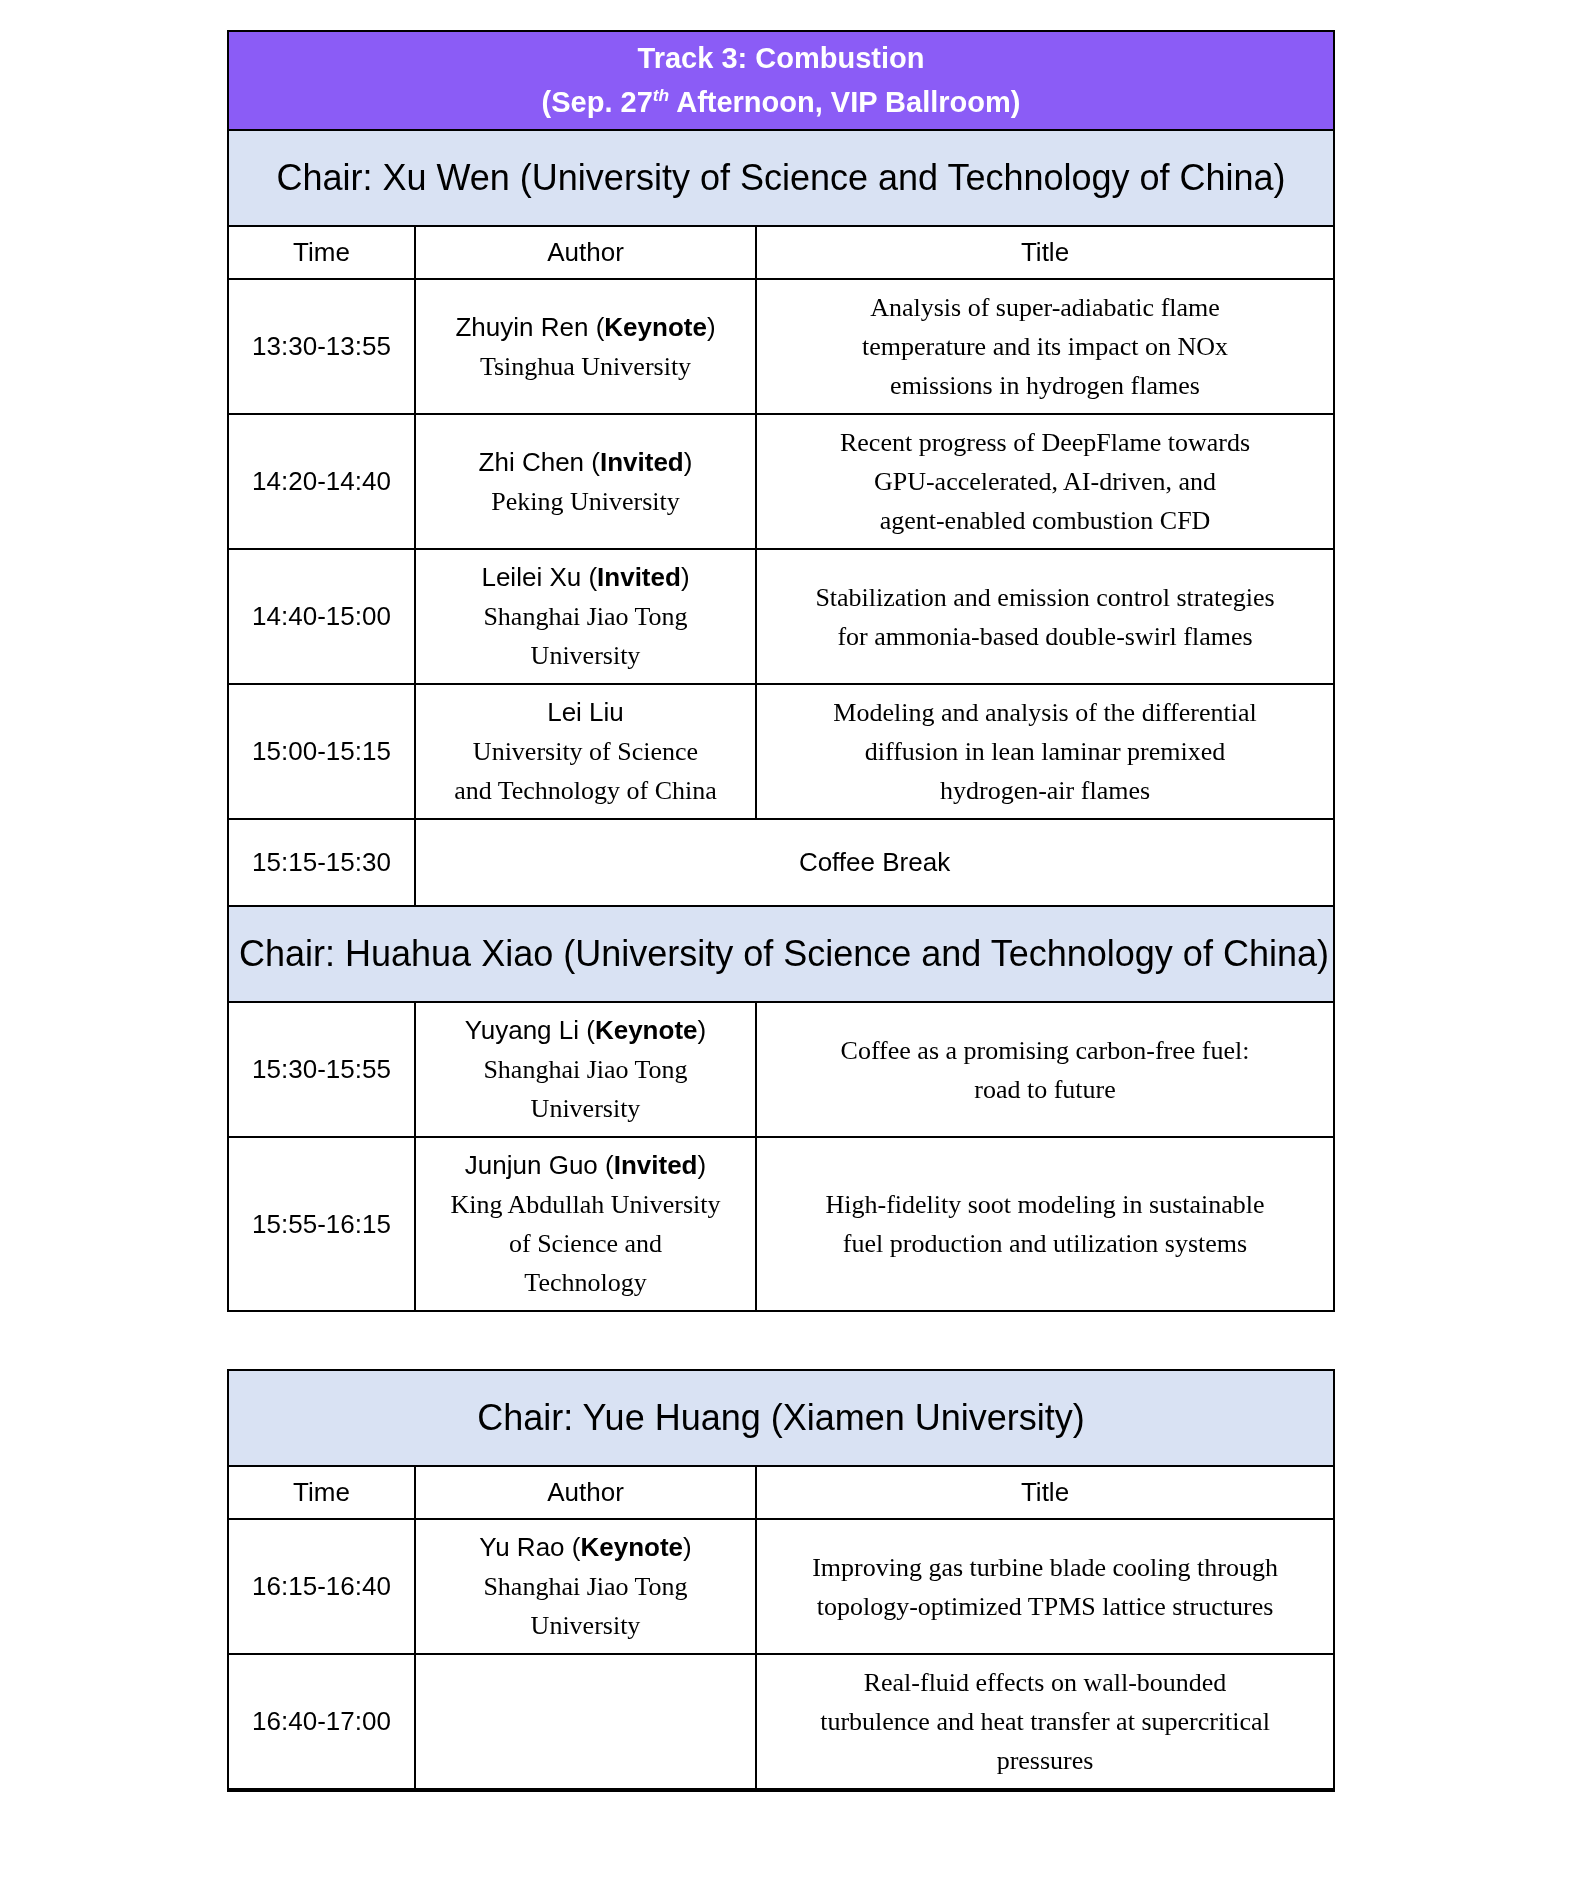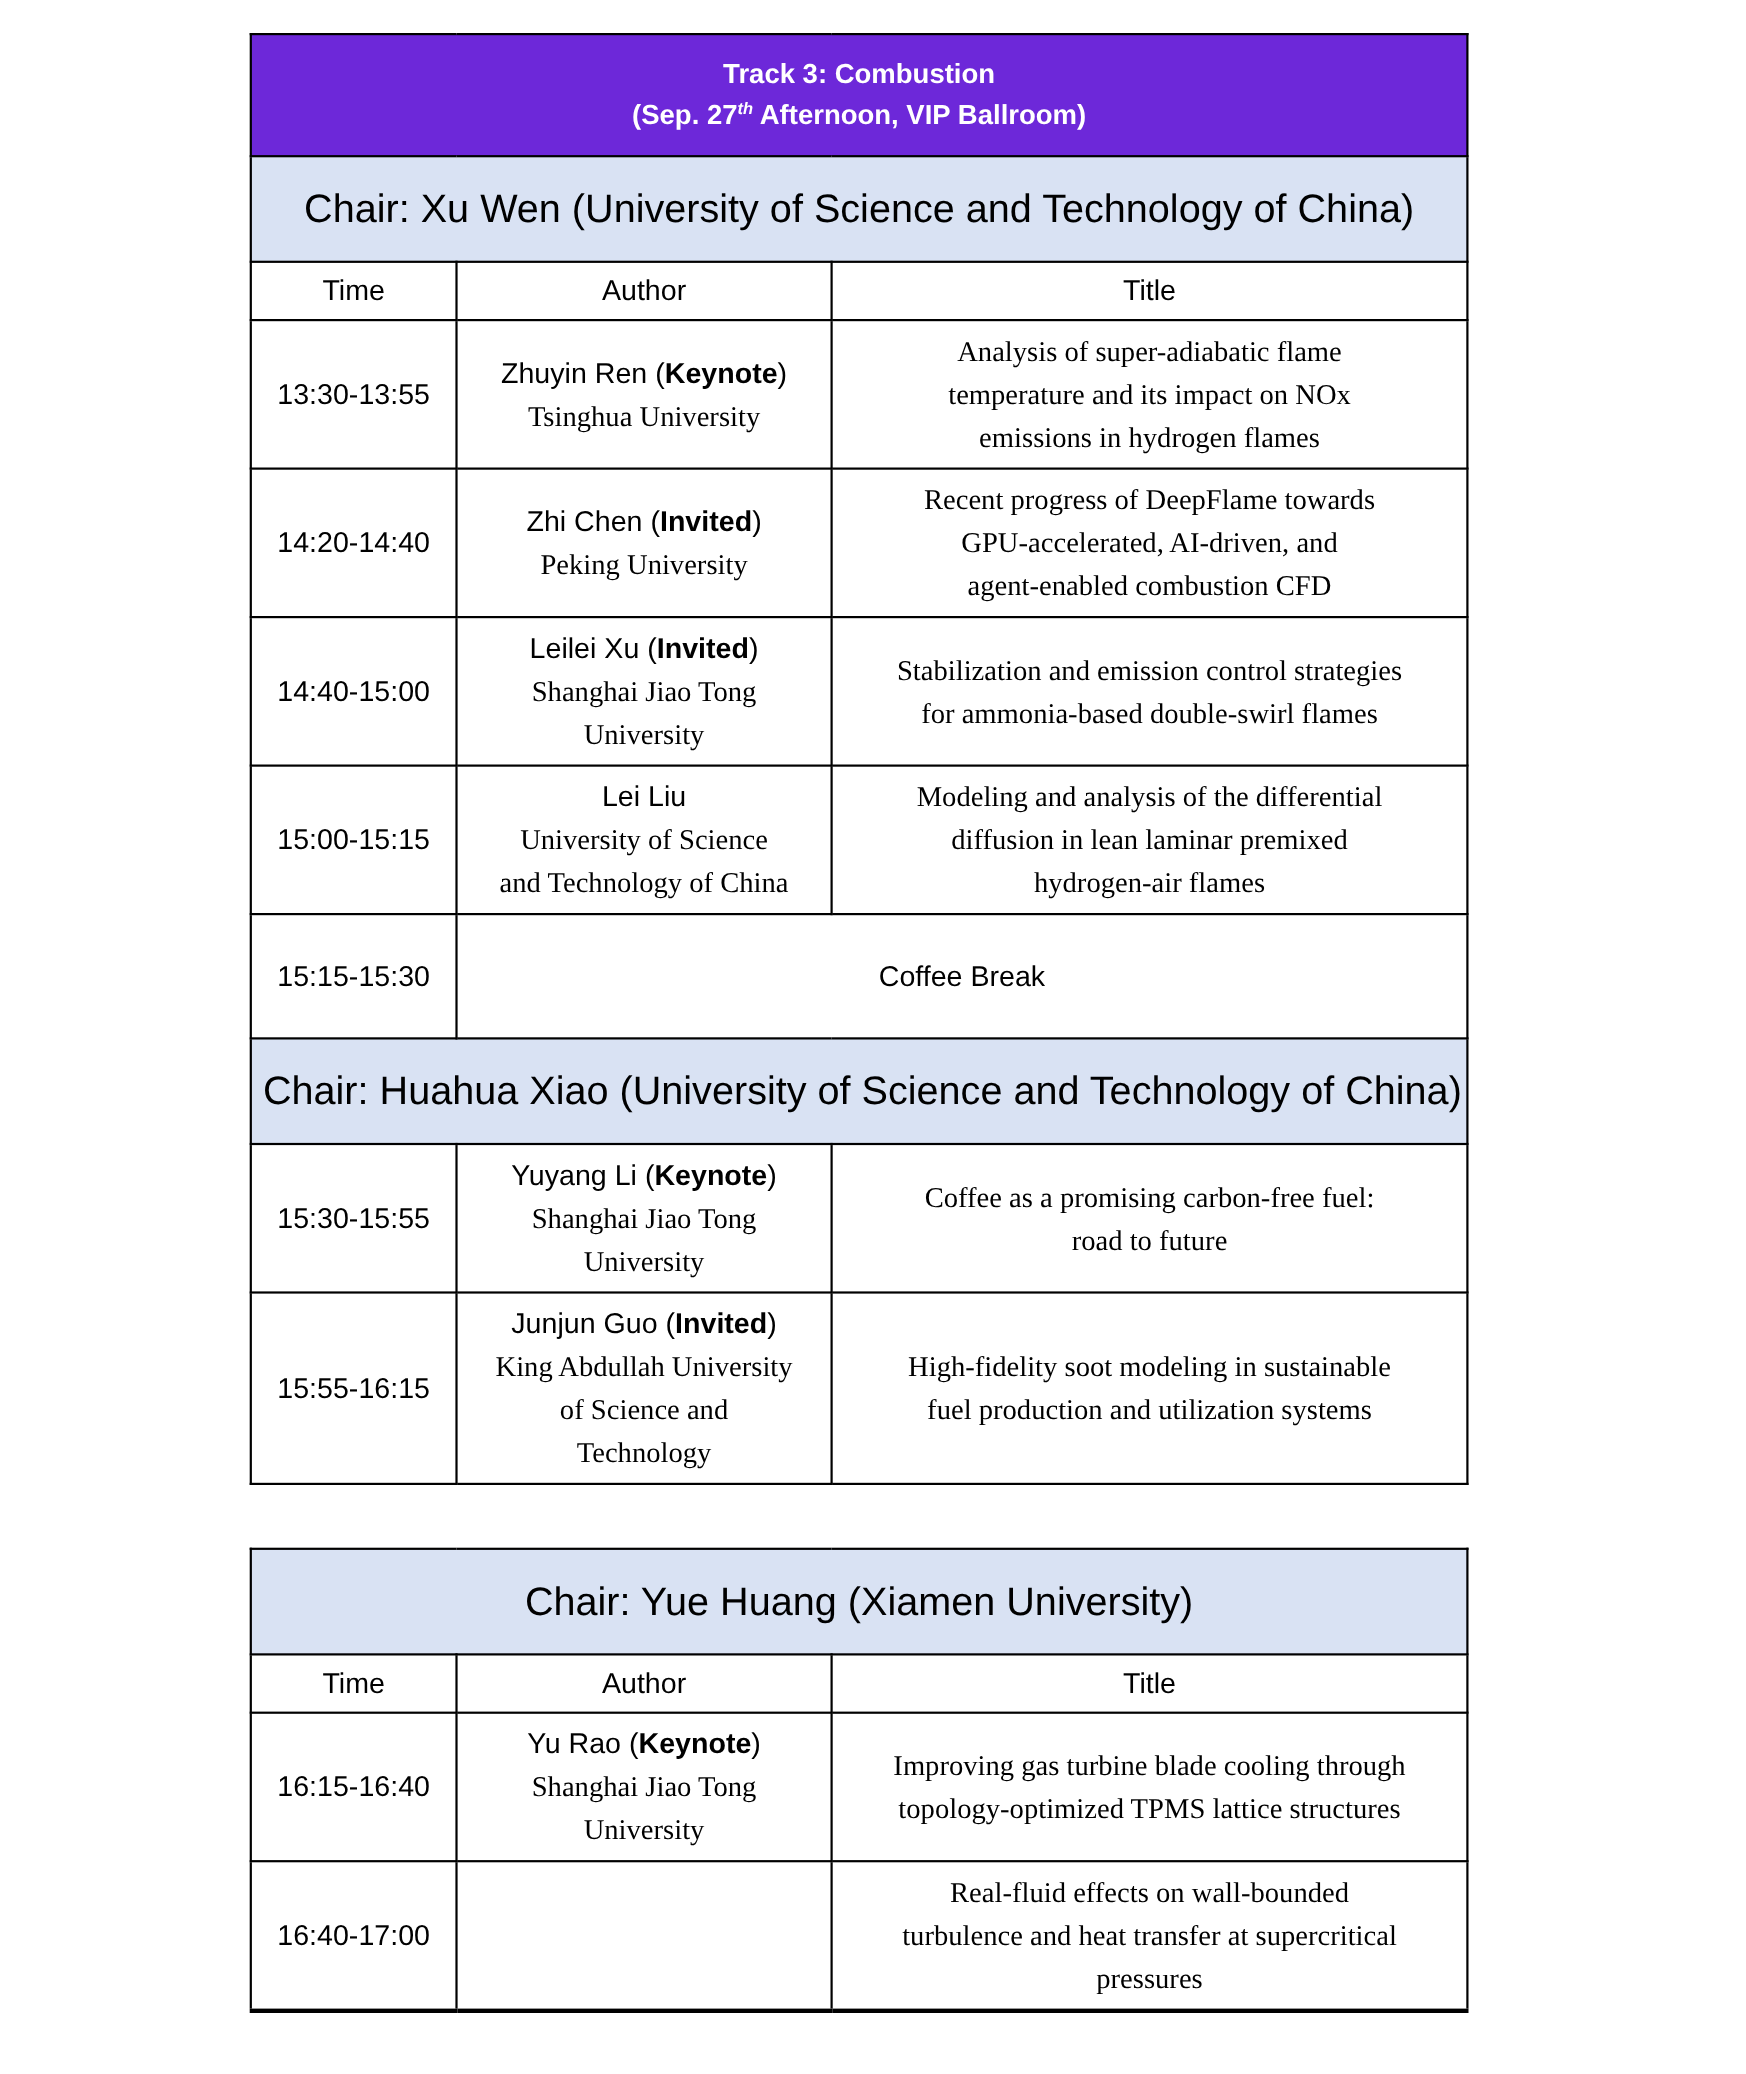--- a/index.html
+++ b/index.html
@@ -26,26 +26,26 @@
   table.sched td {
     border: 2px solid #000000;
     text-align: center;
     vertical-align: middle;
     font-size: 26px;
     line-height: 1.5;
     padding: 8px 4px;
     overflow: visible;
   }
   tr.track-header td {
-    background: #6d28d9;
+    background: #8b5cf6;
     color: #ffffff;
     font-weight: bold;
-    font-size: 25px;
+    font-size: 29px;
     line-height: 1.5;
-    padding: 17px 10px;
+    padding: 5px 10px;
   }
   tr.track-header sup {
     font-size: 60%;
     vertical-align: super;
     line-height: 0;
     font-style: italic;
   }
   tr.chair-row td {
     background: #D9E2F3;
     font-size: 36px;
@@ -56,21 +56,21 @@
     padding: 6px 4px;
   }
   .name-line {
     white-space: pre;
   }
   .pre {
     white-space: pre;
     font-family: Liberation Serif, serif;
   }
   tr.break-row td {
-    padding: 36px 4px;
+    padding: 23px 4px;
   }
   table.t2 {
     margin-top: 57px;
   }
   table.t2 tr:last-child td {
     border-bottom-width: 4px;
   }
 </style>
 </head>
 <body>

